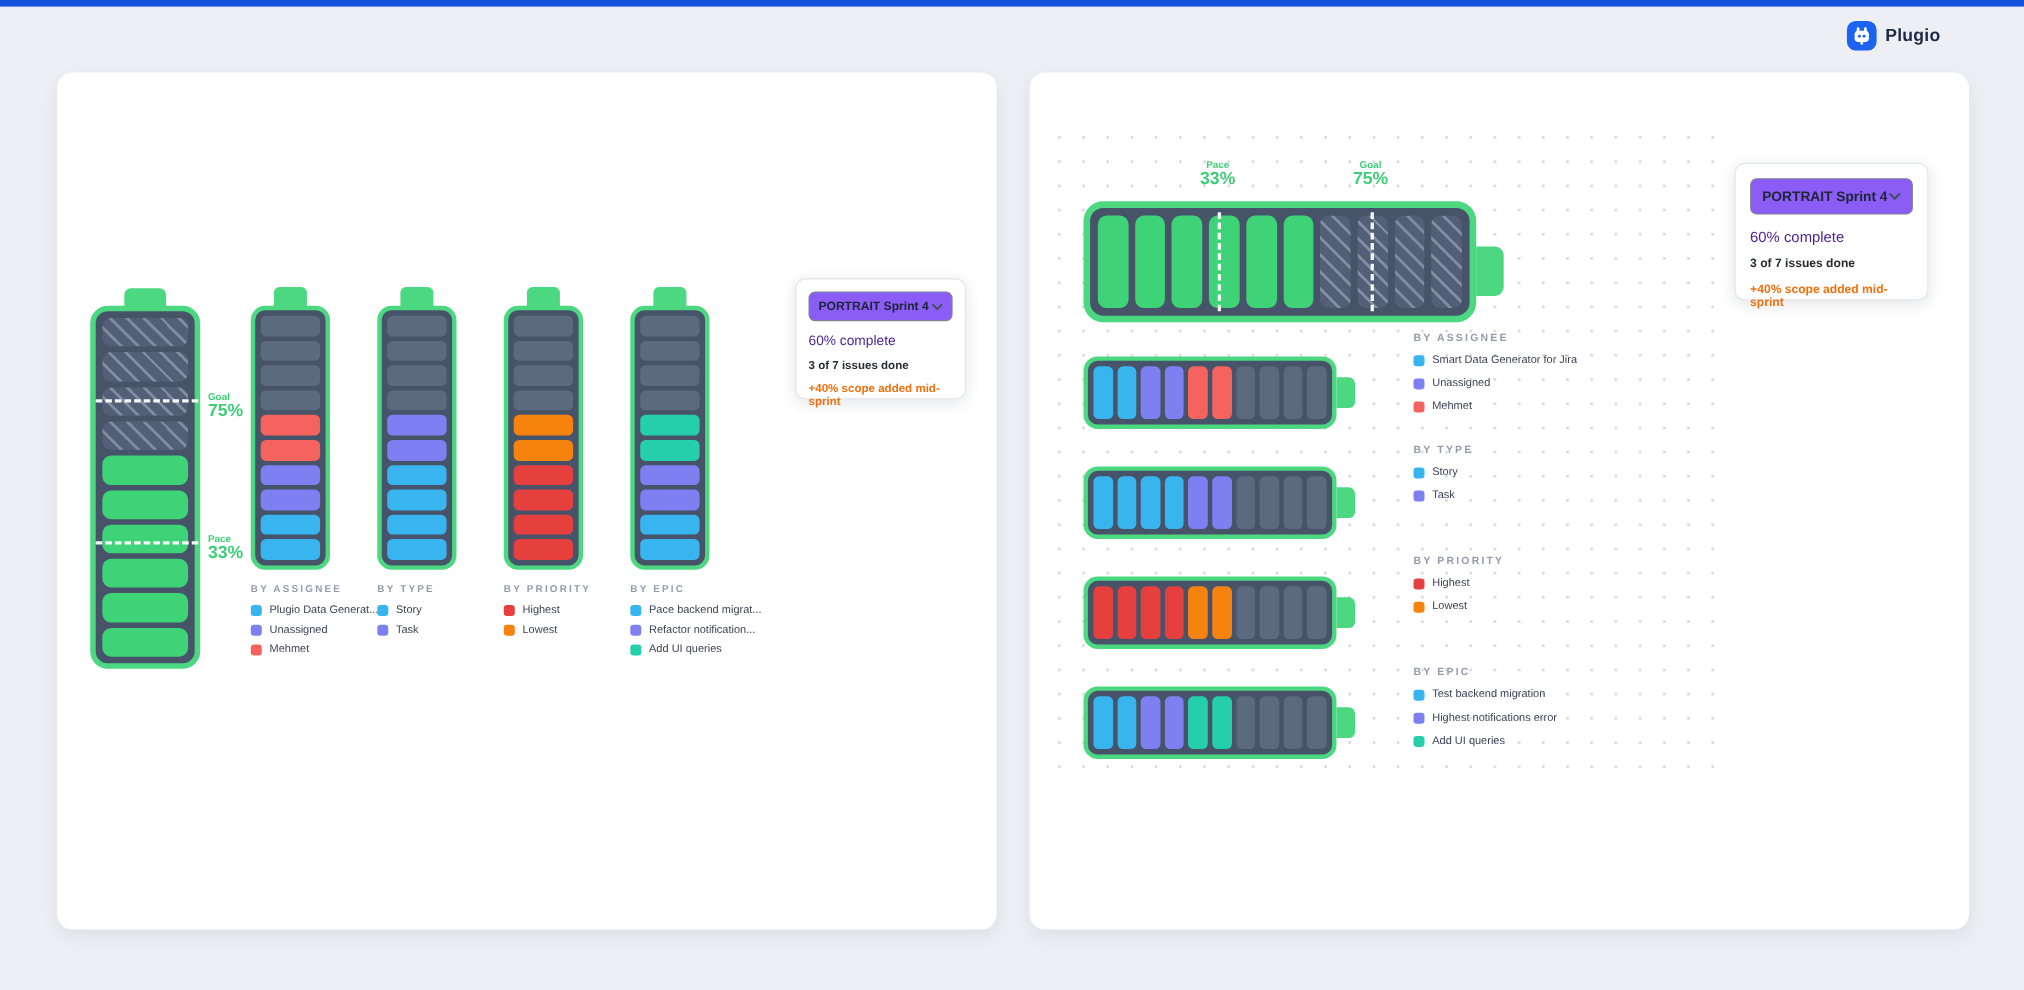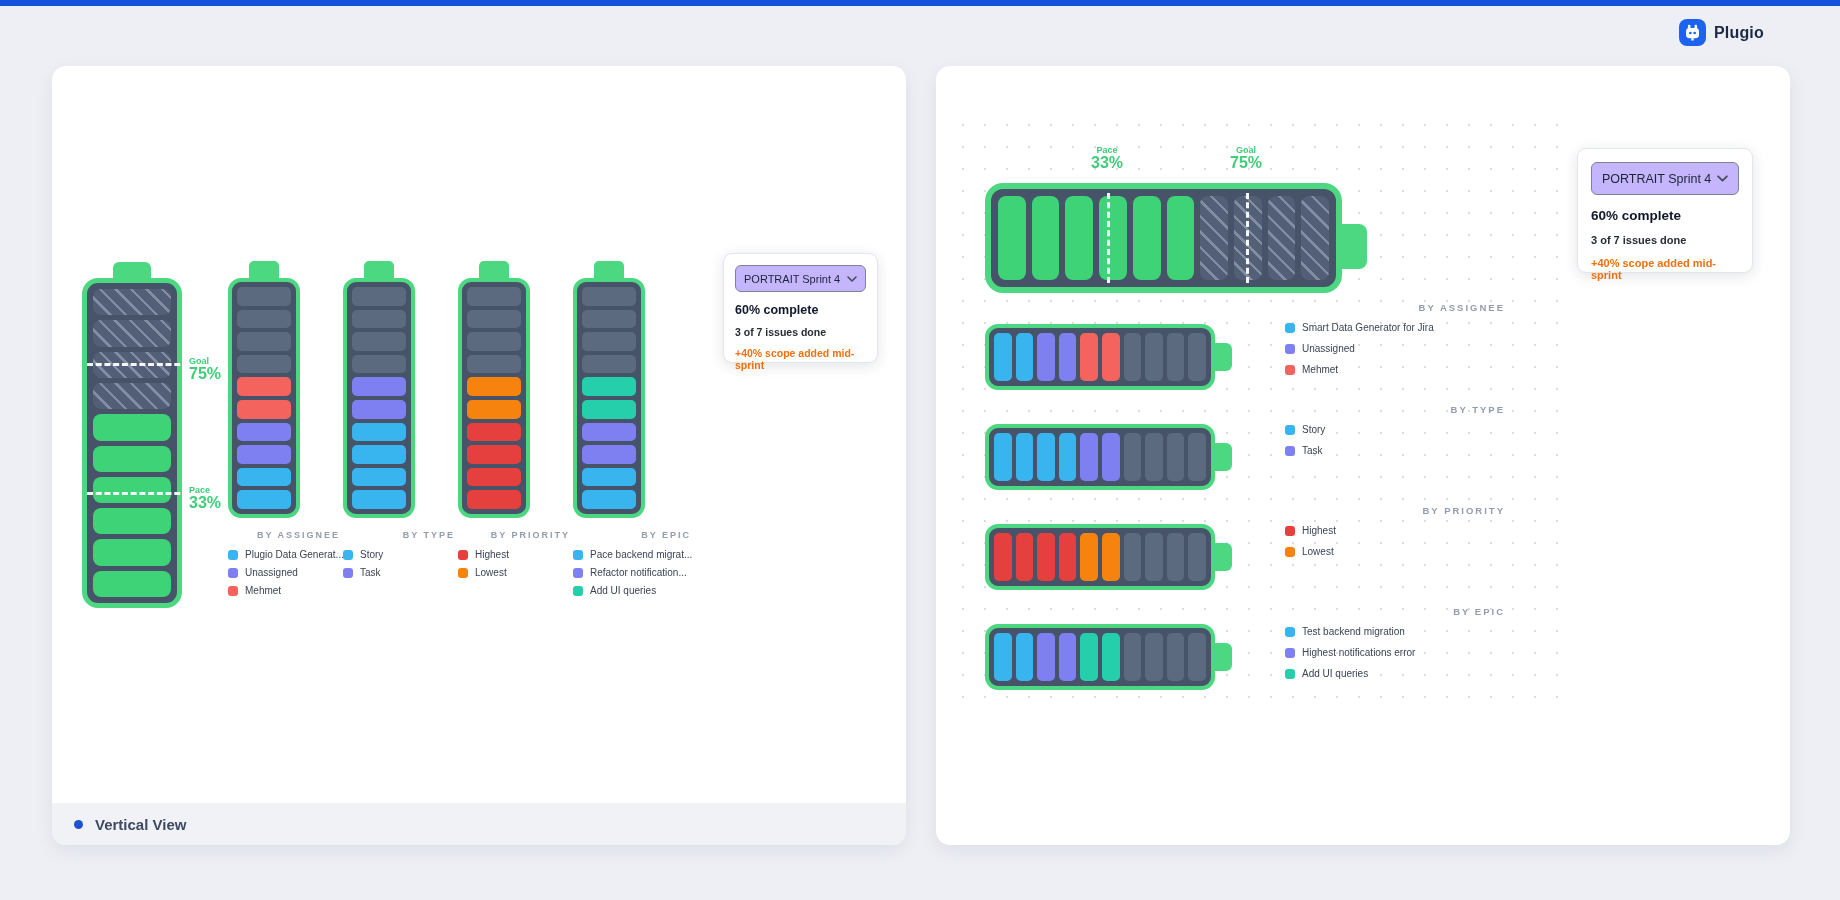--- a/index.html
+++ b/index.html
@@ -46,35 +46,35 @@
   
   .marker-layer { position:absolute; pointer-events:none; }
   .hline { position:absolute; left:-6px; width:102px; border-top:3px dashed rgba(255,255,255,.95); }
   .vline { position:absolute; top:-3px; height:90px; border-left:3px dashed rgba(255,255,255,.95); }
   .marker-label { position:absolute; color:#3fcd78; line-height:1.05; }
   .marker-label .sm { font-size:9px; font-weight:700; display:block; }
   .marker-label .lg { font-size:16px; font-weight:800; display:block; }
   .center { width:60px; text-align:center; }
 
   
-  .legend-block { position:absolute;text-align:right; }
+  .legend-block { position:absolute; }
   .legend-title { font-size:9px; font-weight:700; letter-spacing:2px; color:#939cad; margin-bottom:9px; }
   .legend-items { display:flex; flex-direction:column; gap:7px; }
   .legend-items.wide { gap:10px; }
   .lg-item { display:flex; align-items:center; gap:7px; }
   .lg-sq { width:10px; height:10px; border-radius:3px; flex:0 0 auto; }
   .lg-txt { font-size:10px; font-weight:500; color:#3b4454; white-space:nowrap; }
   .legend-items.wide .lg-txt { font-size:10px; }
 
   
   .sprint-card { position:absolute; background:#fff; border:1px solid #e2e5eb; border-radius:9px;
                  box-shadow:0 3px 14px rgba(25,35,60,.12); }
-  .sprint-select { border:1px solid #7c8492; border-radius:6px; background:#c4b5fd; display:flex;
-                   align-items:center; justify-content:space-between; cursor:pointer; color:#1b2534; font-weight:400; }
-  .complete { color:#0f172a; font-weight:700; }
+  .sprint-select { border:1px solid #7c8492; border-radius:6px; background:#8b5cf6; display:flex;
+                   align-items:center; justify-content:space-between; cursor:pointer; color:#1b2534; font-weight:700; }
+  .complete { color:#4c1d95; font-weight:400; }
   .issues   { color:#272c33; font-weight:700; }
   .scope    { color:#f2700e; font-weight:800; }
   .sc-left  { left:671px; top:187px; width:155px; height:110px; padding:11px; }
   .sc-left .sprint-select { height:27px; padding:0 8px; font-size:11px; }
   .sc-left .complete { font-size:12.5px; margin-top:11px; }
   .sc-left .issues   { font-size:10.5px; margin-top:9px; }
   .sc-left .scope    { font-size:10.5px; margin-top:9px; }
   .sc-right { left:641px; top:82px; width:176px; height:125px; padding:13px; }
   .sc-right .sprint-select { height:33px; padding:0 10px; font-size:12.5px; }
   .sc-right .complete { font-size:13.5px; margin-top:13px; }
@@ -250,24 +250,20 @@
       <span>PORTRAIT Sprint 4</span>
       <svg width="10" height="6" viewBox="0 0 10 6">
         <polyline points="1,1 5,5 9,1" fill="none" stroke="#444c59" stroke-width="1.6" stroke-linecap="round" stroke-linejoin="round"></polyline>
       </svg>
     </div>
     <div class="complete">60% complete</div>
     <div class="issues">3 of 7 issues done</div>
     <div class="scope">+40% scope added mid-sprint</div>
   </div>
 
-  <div class="panel-footer">
-    <span class="footer-dot" style="background-color: rgb(29, 83, 208);"></span>
-    <span class="footer-label">Vertical View</span>
-  </div>
 </section>
 
 <section class="panel panel-right">
 
   <div class="dot-grid"></div>
 
   <div class="cap" style="left:406px; top:158px; width:25px; height:45px; border-radius:0 8px 8px 0;"></div>
   <div class="bat-body bat-h" style="left:49px; top:117px; width:357px; height:110px;">
       <div class="seg" style="background: rgb(62, 211, 118);"></div>
       <div class="seg" style="background: rgb(62, 211, 118);"></div>

